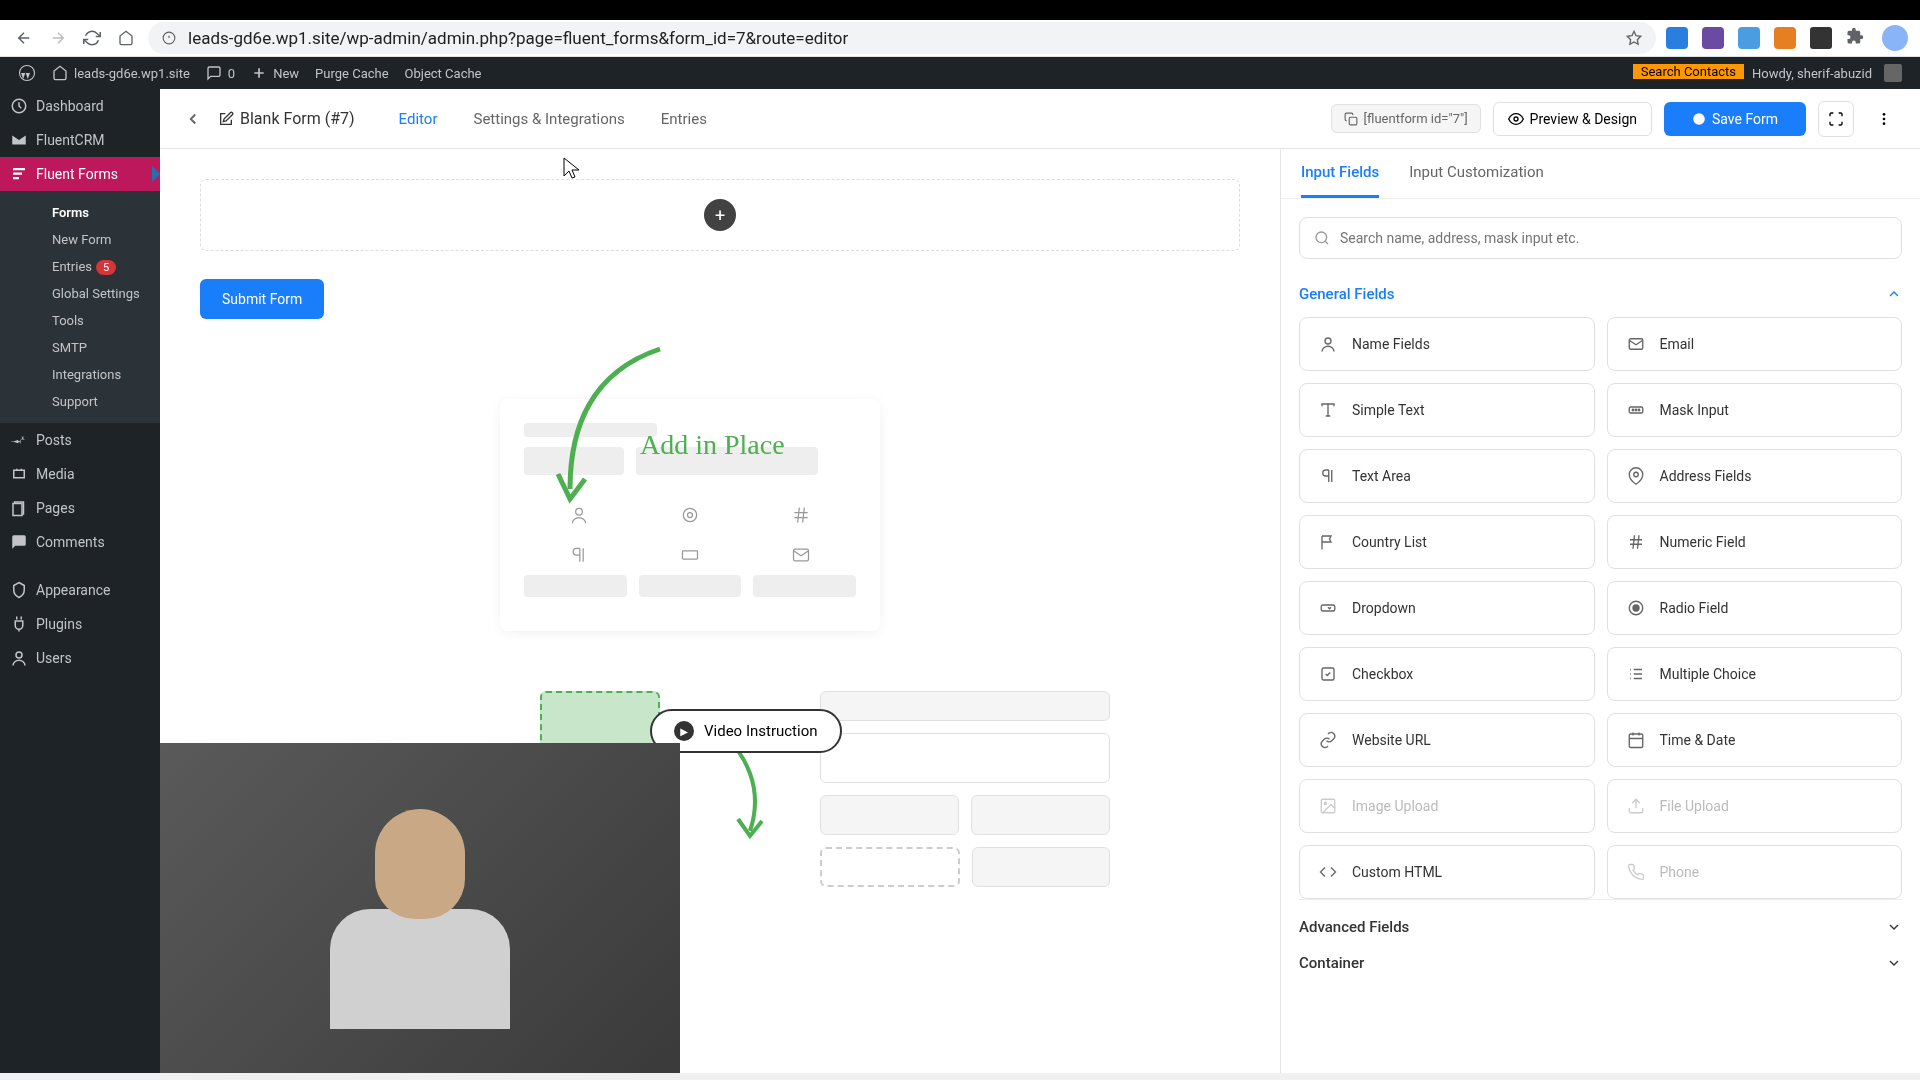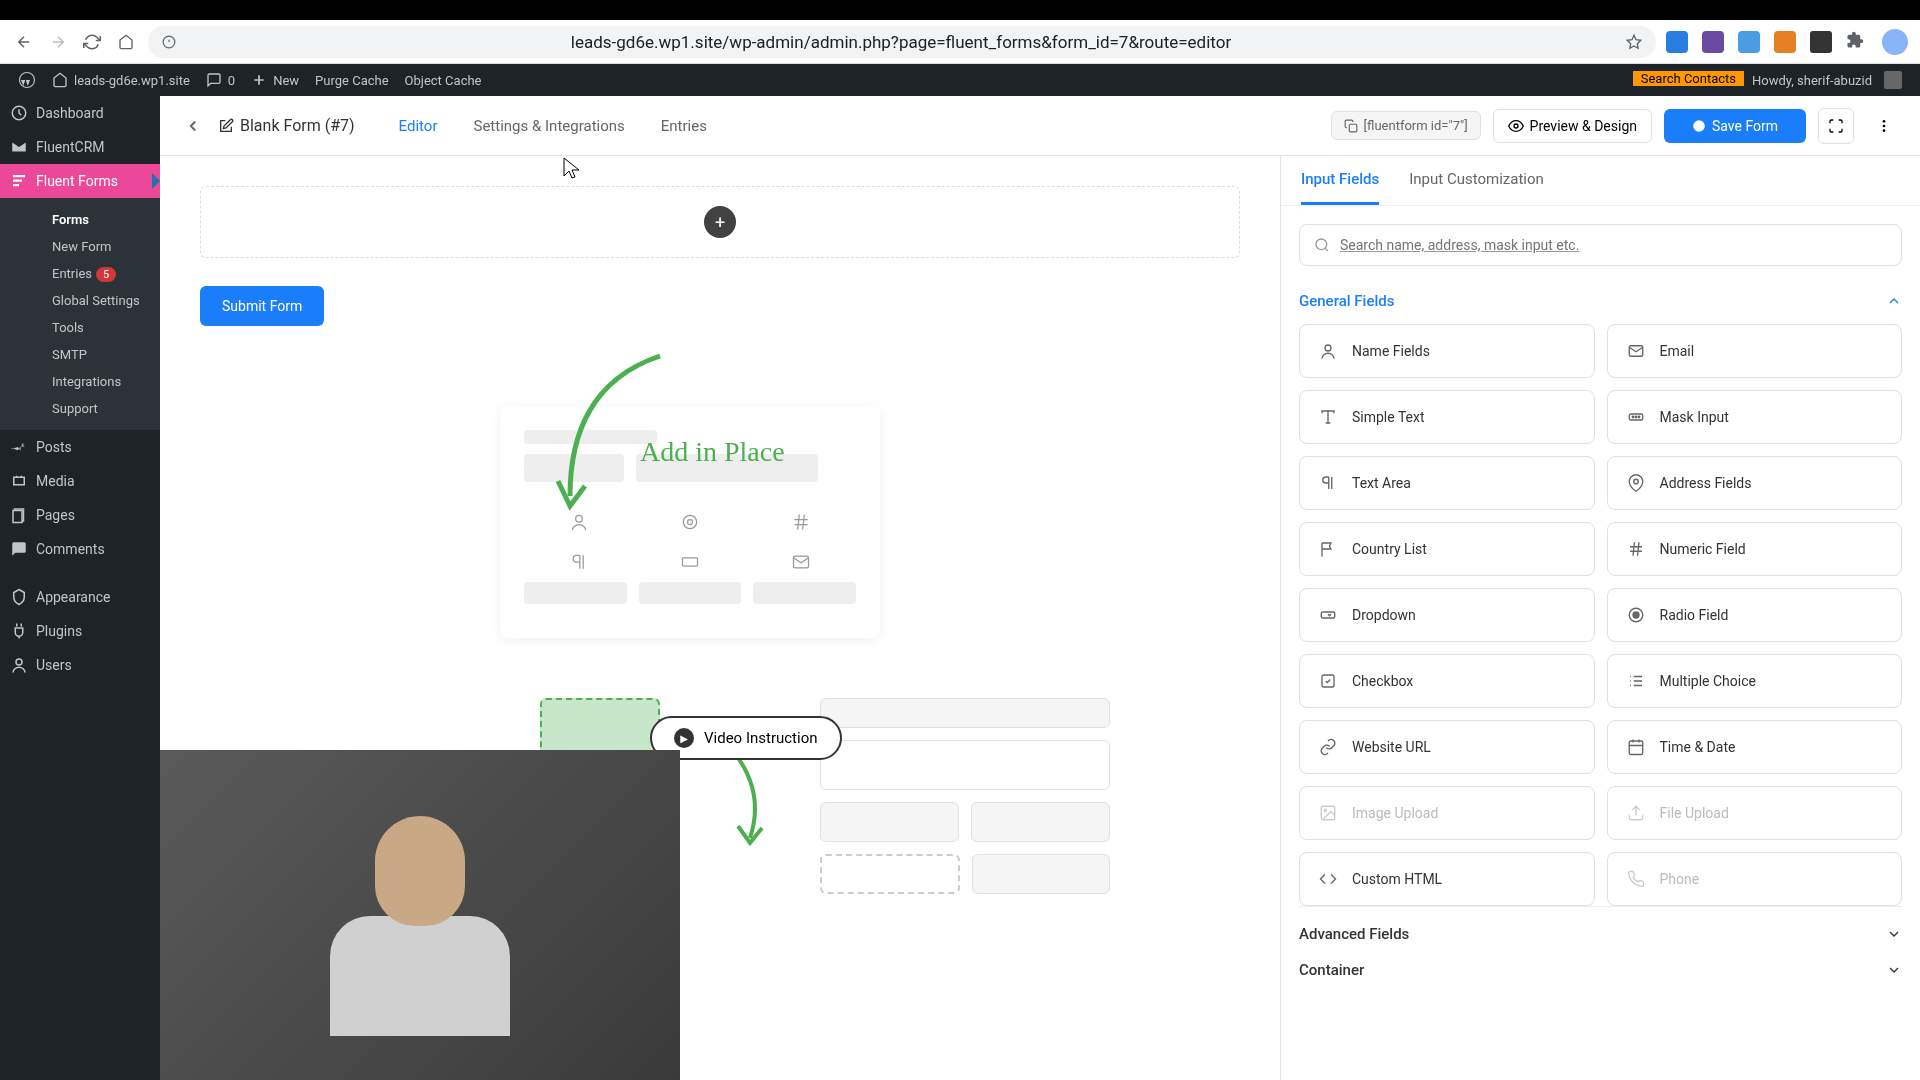--- a/index.html
+++ b/index.html
@@ -1,20 +1,20 @@
 <!DOCTYPE html>
 <html><head>
 <meta charset="utf-8">
 <style>
 * { margin: 0; padding: 0; box-sizing: border-box; font-family: -apple-system, BlinkMacSystemFont, "Segoe UI", Roboto, sans-serif; }
 body { background: #f0f0f1; overflow: hidden; width: 1920px; height: 1080px; }
 
 
 .browser-top { height: 20px; background: #000; }
-.browser-bar { height: 44px; background: #fff; display: flex; align-items: center; padding: 0 12px; border-bottom: 1px solid #e0e0e0; gap: 10px; text-align: center; }
+.browser-bar { height: 37px; background: #fff; display: flex; align-items: center; padding: 0 12px; border-bottom: 1px solid #e0e0e0; gap: 10px; }
 .nav-btn { width: 24px; height: 24px; display: flex; align-items: center; justify-content: center; cursor: pointer; color: #5f6368; border-radius: 50%; }
 .nav-btn.disabled { color: #bdbdbd; }
 .url-bar { flex: 1; background: #f1f3f4; border-radius: 20px; height: 32px; display: flex; align-items: center; padding: 0 14px; color: #5f6368; font-size: 17px; gap: 12px; }
 .url-text { flex: 1; color: #202124; }
 .ext-icons { display: flex; gap: 14px; align-items: center; }
 .ext-icon { width: 22px; height: 22px; background: #666; border-radius: 4px; }
 .avatar-small { width: 26px; height: 26px; background: #8ab4f8; border-radius: 50%; }
 
 
 .wp-adminbar { height: 32px; background: #1d2327; display: flex; align-items: center; color: #c3c4c7; font-size: 13px; padding: 0 10px; }
@@ -22,21 +22,21 @@
 .wp-adminbar .right { margin-left: auto; display: flex; }
 .search-contacts { background: #ff9800; color: #000; padding: 0 10px; }
 .wp-avatar { width: 18px; height: 18px; background: #666; border-radius: 2px; margin-left: 6px; }
 
 
 .main-wrap { display: flex; height: calc(100% - 96px); }
 
 
 .wp-sidebar { width: 160px; background: #1d2327; color: #c3c4c7; font-size: 14px; flex-shrink: 0; }
 .wp-menu-item { display: flex; align-items: center; gap: 8px; padding: 8px 10px; cursor: pointer; }
-.wp-menu-item.current { background: #ec4899; color: #fff; position: relative; align-items: center; }
+.wp-menu-item.current { background: #be185d; color: #fff; position: relative; align-items: center; }
 .wp-menu-item.current::after { content: ''; position: absolute; right: -8px; top: 50%; transform: translateY(-50%); border: 8px solid transparent; border-left-color: #2271b1; }
 .wp-submenu { background: #2c3338; padding: 8px 0; }
 .wp-submenu-item { padding: 6px 12px; color: #c3c4c7; cursor: pointer; font-size: 13px; margin-left: 40px; }
 .wp-submenu-item.bold { color: #fff; font-weight: 600; }
 .wp-badge { background: #d63638; color: #fff; border-radius: 10px; padding: 1px 7px; font-size: 11px; margin-left: 4px; }
 .wp-icon { width: 18px; height: 18px; display: inline-flex; align-items: center; justify-content: center; }
 
 
 .content { flex: 1; background: #fff; display: flex; flex-direction: column; position: relative; }
 
@@ -81,21 +81,21 @@
 .drop-row { display: flex; gap: 12px; }
 .drop-row .drop-box { flex: 1; height: 40px; }
 .drop-dashed { border: 2px dashed #ccc; }
 
 
 .right-panel { width: 640px; border-left: 1px solid #e4e4e4; background: #fff; display: flex; flex-direction: column; }
 .panel-tabs { display: flex; padding: 14px 20px 0; gap: 30px; border-bottom: 1px solid #eee; }
 .panel-tab { padding-bottom: 14px; font-size: 15px; color: #666; cursor: pointer; border-bottom: 3px solid transparent; }
 .panel-tab.active { color: #1a7efb; border-bottom-color: #1a7efb; font-weight: 500; }
 .panel-body { flex: 1; padding: 18px; overflow: auto; }
-.search-box { width: 100%; border: 1px solid #e0e0e0; border-radius: 8px; padding: 12px 14px; display: flex; align-items: center; gap: 10px; color: #999; font-size: 14px; text-decoration: underline; }
+.search-box { width: 100%; border: 1px solid #e0e0e0; border-radius: 8px; padding: 12px 14px; display: flex; align-items: center; gap: 10px; color: #999; font-size: 14px; }
 .search-box input { border: none; outline: none; flex: 1; font-size: 14px; }
 
 .field-section { margin-top: 22px; }
 .section-header { display: flex; align-items: center; justify-content: space-between; color: #1a7efb; font-size: 15px; font-weight: 500; padding: 4px 0 14px; cursor: pointer; }
 .section-header.collapsed { color: #333; border-top: 1px solid #eee; padding: 18px 0; }
 .field-grid { display: grid; grid-template-columns: 1fr 1fr; gap: 12px; }
 .field-item { border: 1px solid #e0e0e0; border-radius: 8px; padding: 16px 18px; display: flex; align-items: center; gap: 14px; cursor: grab; font-size: 14px; color: #333; }
 .field-item.disabled { color: #bbb; cursor: not-allowed; }
 .field-icon { width: 20px; height: 20px; color: #666; display: flex; align-items: center; justify-content: center; }
 .field-item.disabled .field-icon { color: #ccc; }

